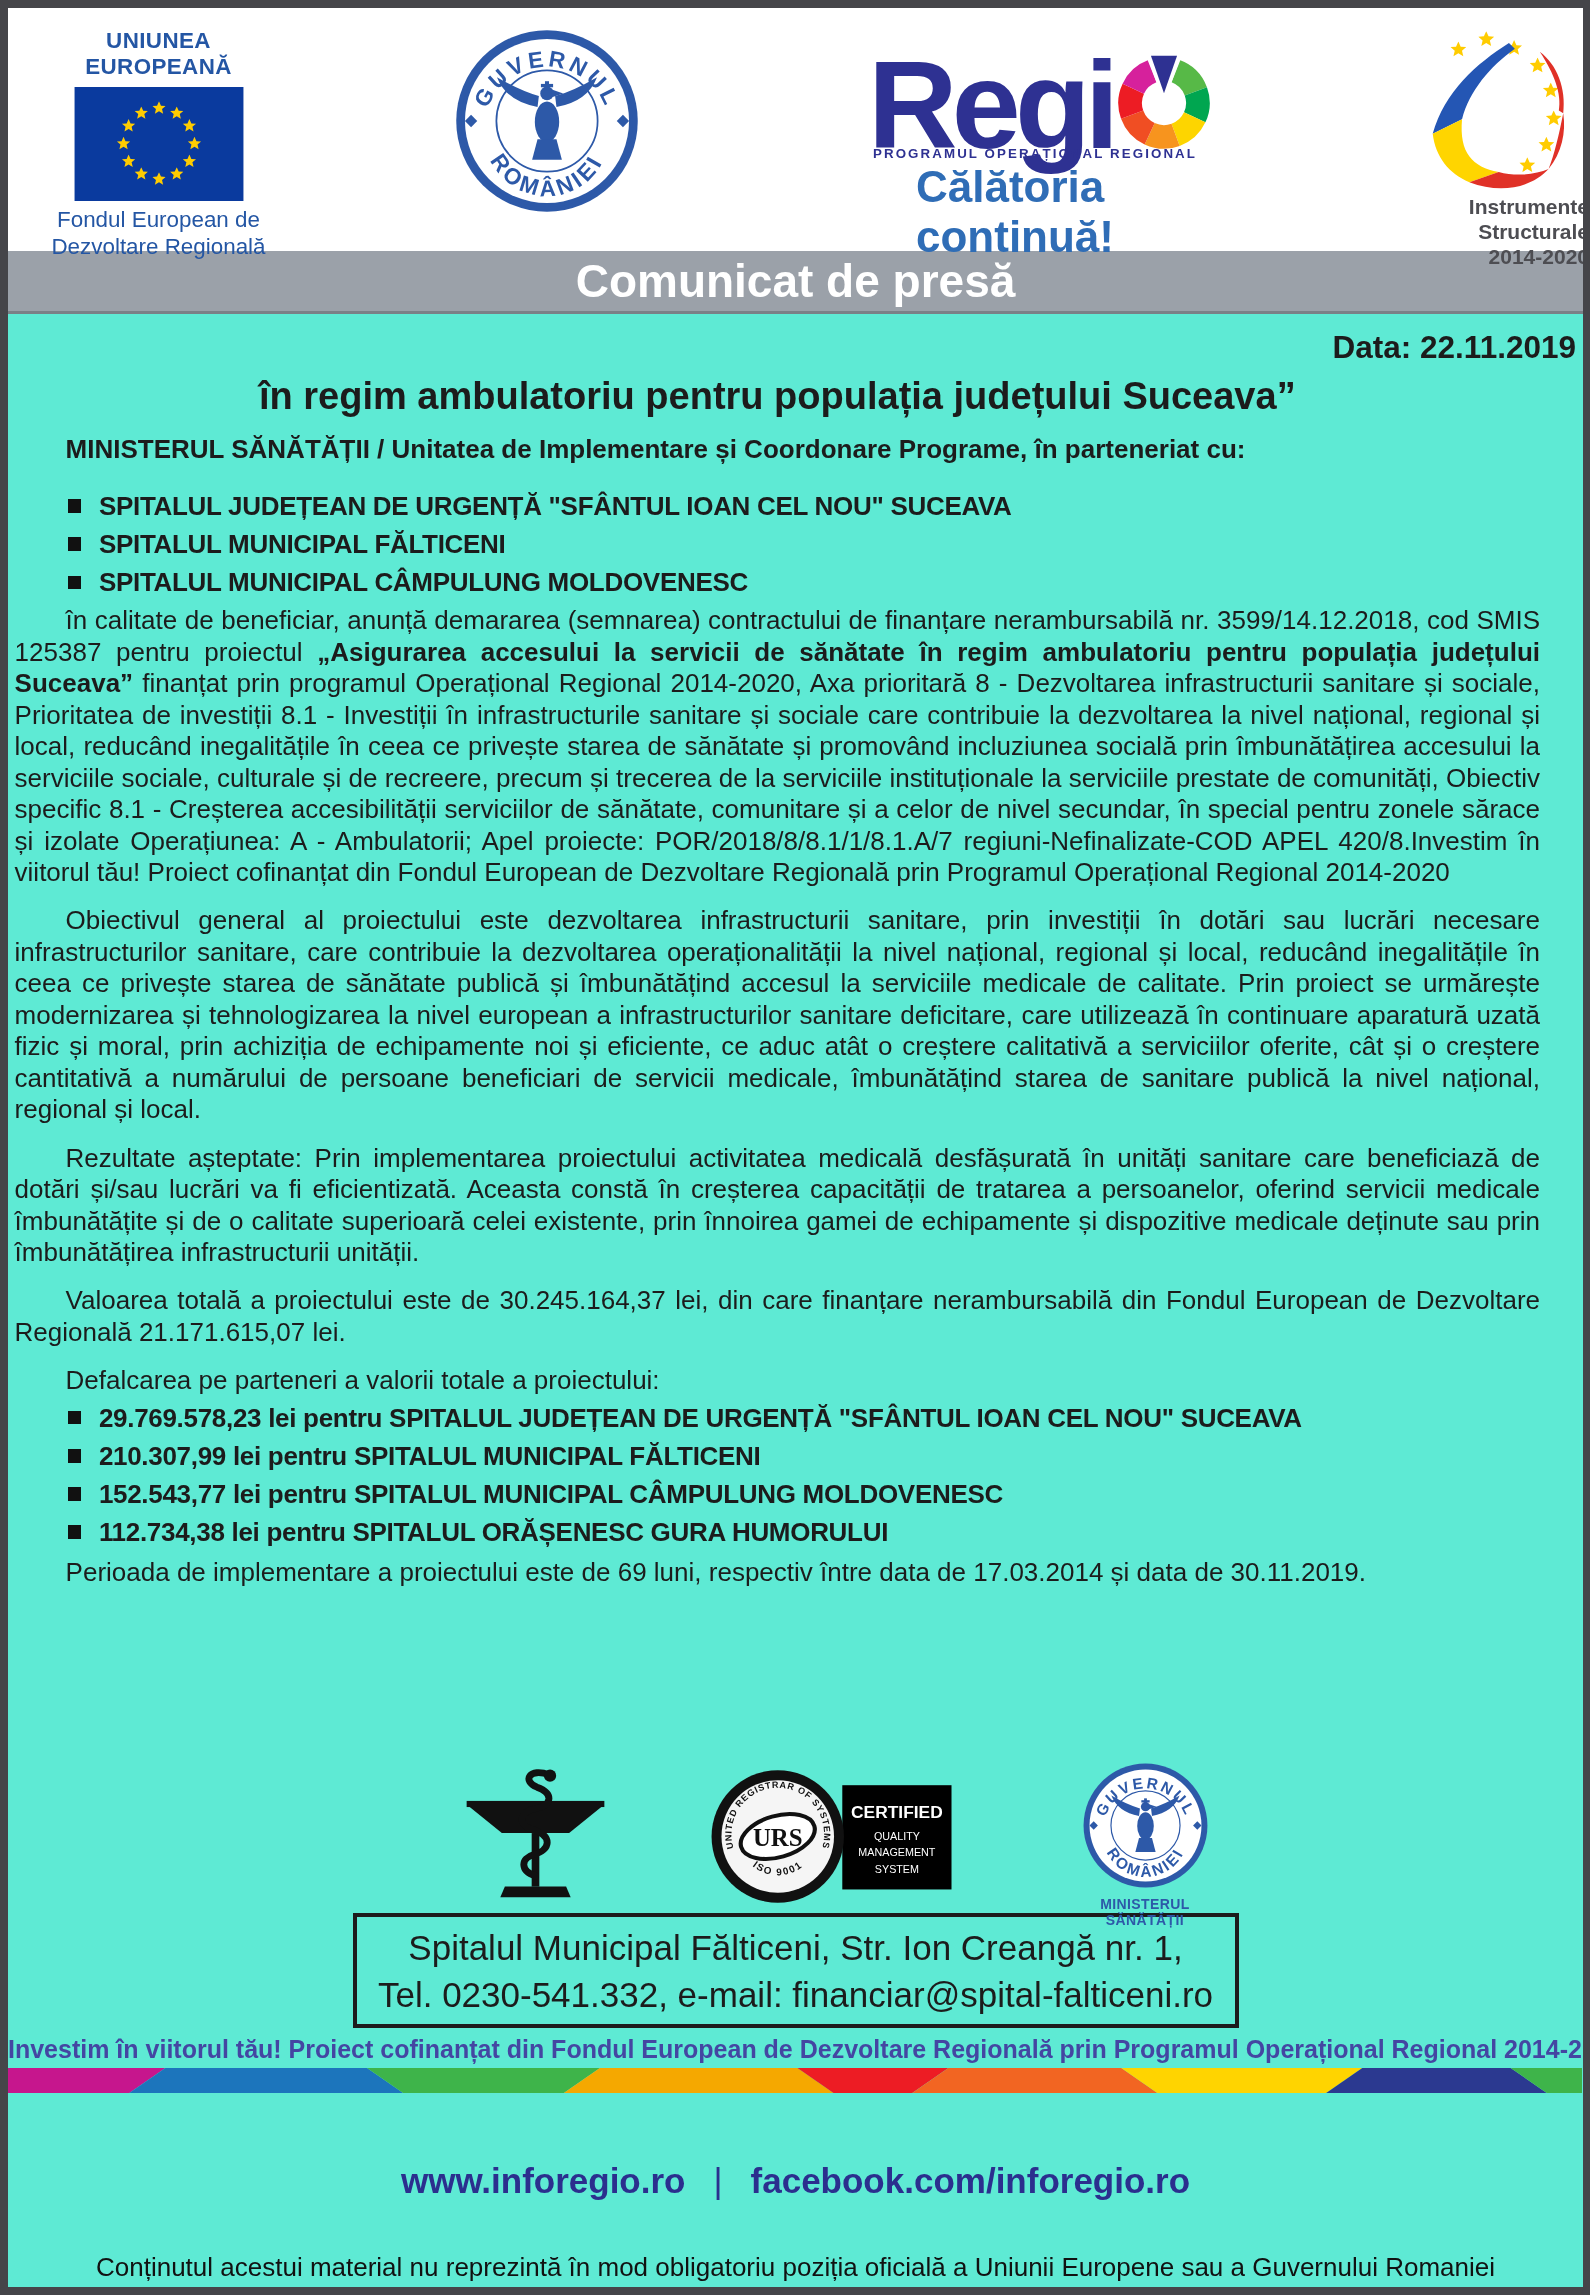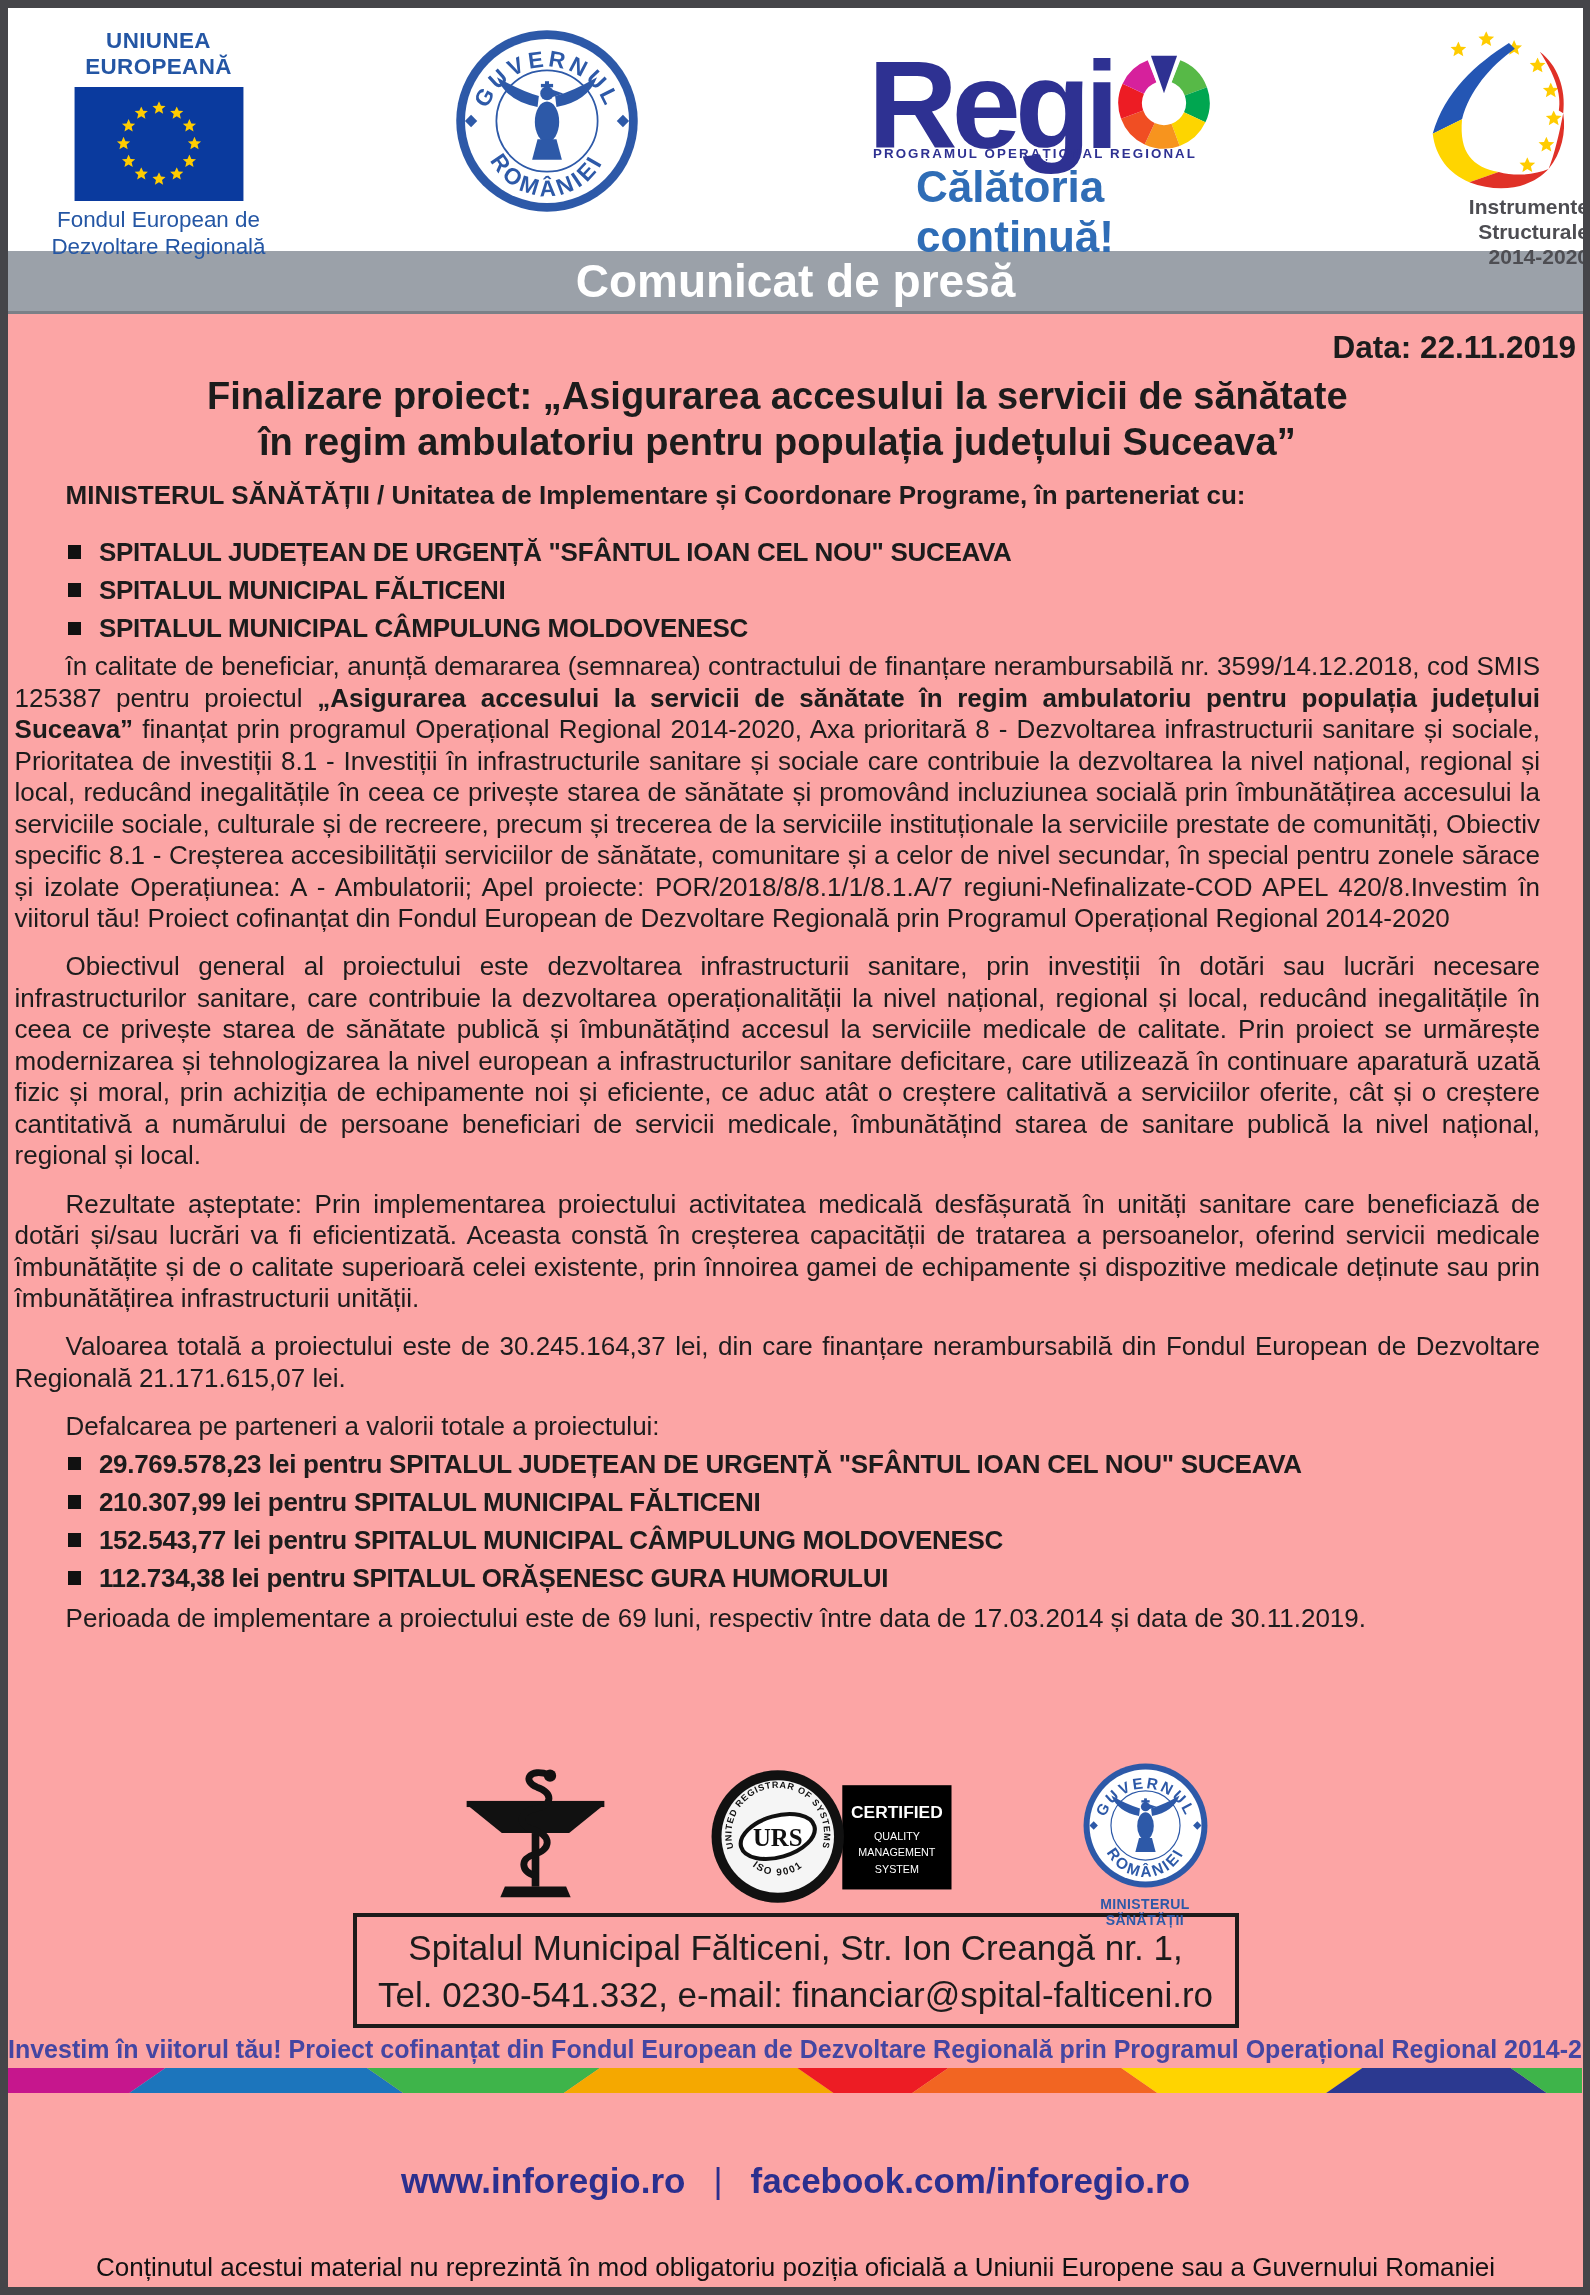--- a/index.html
+++ b/index.html
@@ -1,18 +1,18 @@
 <!DOCTYPE html>
 <html style="font-size:13.3px"><head>
 <meta charset="utf-8">
 <style>
   html,body{margin:0;padding:0;background:#ffffff;}
   .page{
     position:relative;width:1591px;height:2295px;box-sizing:border-box;
-    border:8.3px solid #454549;background:#fca5a5;overflow:hidden;
+    border:8.3px solid #454549;background:#5eead4;overflow:hidden;
     font-family:"Liberation Sans","DejaVu Sans",sans-serif;color:#1c1c1c;
   }
   
   .hdr{position:relative;height:243px;background:#fff;}
   .eu-block{position:absolute;left:43px;top:20px;width:215px;text-align:center;}
   .eu-top{font-size:22.4px;font-weight:700;color:#2456a4;letter-spacing:0.4px;}
   .eu-flag{display:block;margin:6.6px auto 5px auto;}
   .eu-sub{font-size:22.4px;color:#2456a4;line-height:27px;}
   .gov-hdr{position:absolute;left:443px;top:16.6px;width:192px;height:192px;}
   .regio{position:absolute;left:860px;top:43px;width:364px;}
@@ -160,21 +160,20 @@
         <div>2014-2020</div>
       </div>
     </div>
   </div>
 
   <div class="banner">Comunicat de presă</div>
 
   <div class="content">
     <div class="dateline">Data: 22.11.2019</div>
     <div class="doc-title">
-      <div>Finalizare proiect: „Asigurarea accesului la servicii de sănătate</div>
       <div>în regim ambulatoriu pentru populația județului Suceava”</div>
     </div>
 
     <p class="lead">MINISTERUL SĂNĂTĂȚII / Unitatea de Implementare și Coordonare Programe, în parteneriat cu:</p>
 
     <ul class="blist">
       <li class="b-item">
           <span class="sq"></span>
           <span>SPITALUL JUDEȚEAN DE URGENȚĂ "SFÂNTUL IOAN CEL NOU" SUCEAVA</span>
         </li>

